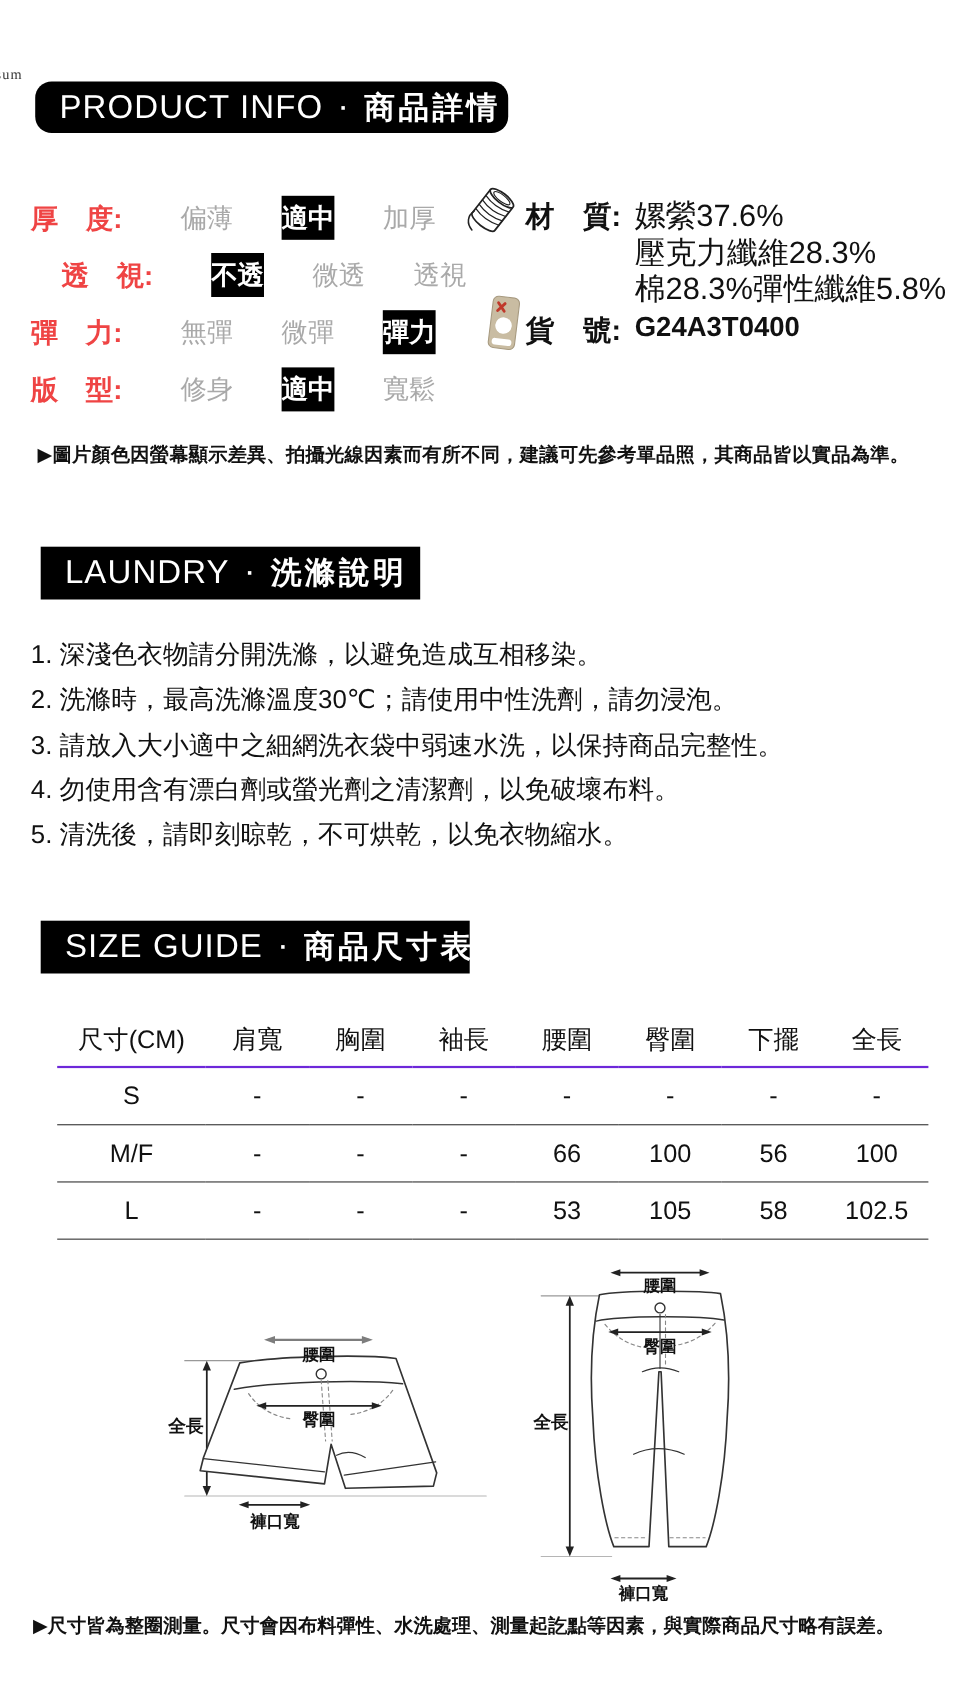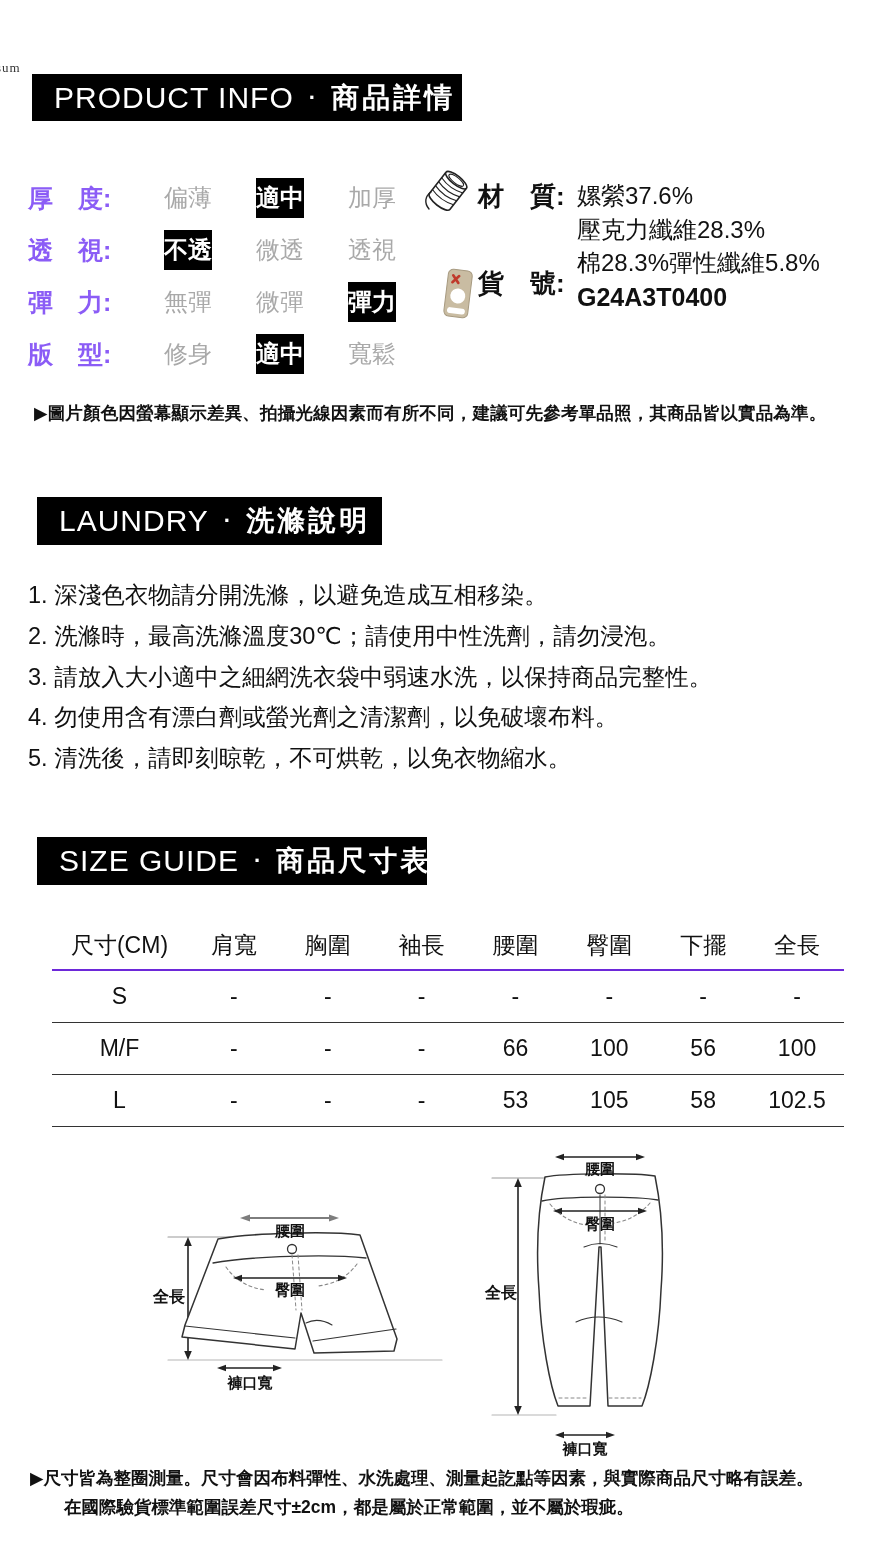--- a/index.html
+++ b/index.html
@@ -15,34 +15,34 @@
     font-size:13px; color:#333; letter-spacing:1px;
   }
   
   .header-box {
     background:#000; color:#fff; display:flex; align-items:center;
     padding-left:22px; white-space:nowrap;
   }
   .header-box .en { font-size:30px; font-weight:500; letter-spacing:1px; }
   .header-box .dot { font-size:22px; margin:0 15px; font-weight:700; }
   .header-box .zh { font-size:28px; font-weight:600; letter-spacing:3px; }
-  .hb-product { left:32px; top:74px; width:430px; height:47px; }
+  .hb-product { left:32px; top:74px; width:430px; height:47px;border-radius:15px; }
   .hb-laundry { left:37px; top:497px; width:345px; height:48px; }
   .hb-size    { left:37px; top:837px; width:390px; height:48px; }
 
   
   .attr-row { left:28px; display:flex; align-items:center; height:44px; }
-  .attr-label { font-size:25px; font-weight:600; color:#8b5cf6; width:114px; white-space:nowrap; }
+  .attr-label { font-size:25px; font-weight:600; color:#ef4444; width:114px; white-space:nowrap; }
   .opt-slot { width:92px; display:flex; justify-content:center; }
   .opt { font-size:24px; color:#a9a9a9; font-weight:500; white-space:nowrap; }
   .opt.selected { background:#000; color:#fff; padding:4px 0; font-weight:600; }
 
   
   .mat-label { font-size:26px; font-weight:700; white-space:nowrap; }
-  .mat-lines { font-size:24px; line-height:33.5px; white-space:nowrap; font-weight:500; }
+  .mat-lines { font-size:28px; line-height:33.5px; white-space:nowrap; font-weight:500; }
   .itemno-value { font-size:25px; white-space:nowrap; font-weight:500; }
 
   .color-note { left:34px; top:401px; font-size:17.5px; font-weight:600; letter-spacing:0.2px; white-space:nowrap; }
 
   .laundry-list { left:28px; top:575px; font-size:23.5px; line-height:40.8px; font-weight:500; }
   .laundry-list div { white-space:nowrap; }
 
   table.size-table {
     position:absolute; left:52px; top:922px; width:792px;
     border-collapse:collapse; font-size:23px; table-layout:fixed;
@@ -73,21 +73,21 @@
   <span class="opt-slot">
       <span class="opt">偏薄</span>
     </span>
   <span class="opt-slot">
       <span class="opt selected">適中</span>
     </span>
   <span class="opt-slot">
       <span class="opt">加厚</span>
     </span>
 </div>
-<div class="abs attr-row" style="top:228px;">
+<div class="abs attr-row" style="top:228px;margin-left:28px;">
   <span class="attr-label">透　視:</span>
   <span class="opt-slot">
       <span class="opt selected">不透</span>
     </span>
   <span class="opt-slot">
       <span class="opt">微透</span>
     </span>
   <span class="opt-slot">
       <span class="opt">透視</span>
     </span>
@@ -141,21 +141,21 @@
 <div class="abs" style="left:437px; top:268px;">
   <svg width="42" height="52" viewBox="0 0 42 52">
     <g transform="rotate(7 21 26)">
       <rect x="9" y="2" width="24" height="47" rx="5" fill="#c9bca2" stroke="#a79a80" stroke-width="1"></rect>
       <circle cx="21" cy="28" r="7.5" fill="#fff"></circle>
       <rect x="12" y="40" width="18" height="6" rx="3" fill="#fff"></rect>
       <path d="M14,8 L20,15 M20,8 L14,15" stroke="#c0392b" stroke-width="2.6" stroke-linecap="round" fill="none"></path>
     </g>
   </svg>
 </div>
-<div class="abs mat-label" style="left:478px; top:266px;">貨　號:</div>
+<div class="abs mat-label" style="left:478px; top:283px;">貨　號:</div>
 <div class="abs itemno-value" style="left:577px; top:283px;font-weight:bold;">G24A3T0400</div>
 
 <div class="abs color-note">▶圖片顏色因螢幕顯示差異、拍攝光線因素而有所不同，建議可先參考單品照，其商品皆以實品為準。</div>
 
 <div class="abs header-box hb-laundry">
   <span class="en">LAUNDRY</span>
   <span class="dot">·</span>
   <span class="zh">洗滌說明</span>
 </div>
 
@@ -306,14 +306,13 @@
 
   <line x1="89" y1="287" x2="141" y2="287" stroke="#222" stroke-width="1.6"></line>
   <polygon points="85,287 94,283.8 94,290.2" fill="#222"></polygon>
   <polygon points="145,287 136,283.8 136,290.2" fill="#222"></polygon>
   <text x="115" y="306" font-size="15" font-weight="700" fill="#111" text-anchor="middle">褲口寬</text>
 </svg>
 </div>
 
 <div class="abs footnote">
   <div class="ln1">▶尺寸皆為整圈測量。尺寸會因布料彈性、水洗處理、測量起訖點等因素，與實際商品尺寸略有誤差。</div>
-  <div class="ln2">在國際驗貨標準範圍誤差尺寸±2cm，都是屬於正常範圍，並不屬於瑕疵。</div>
 </div>
 
 </body></html>

